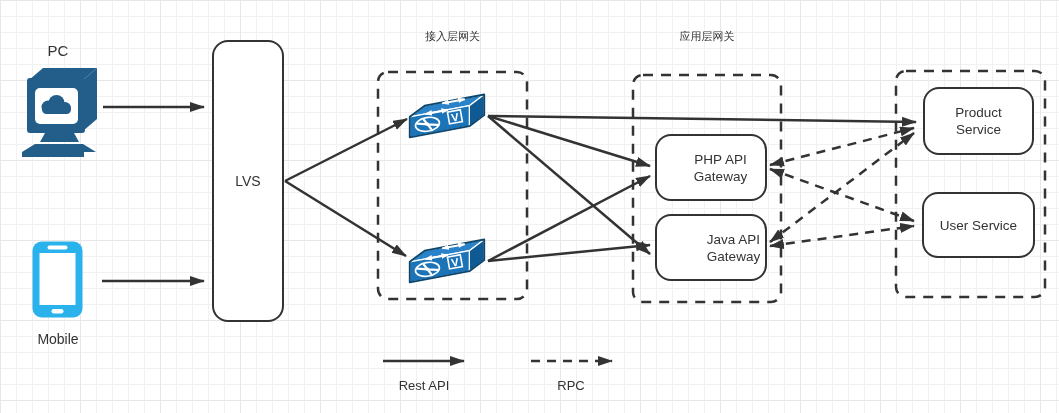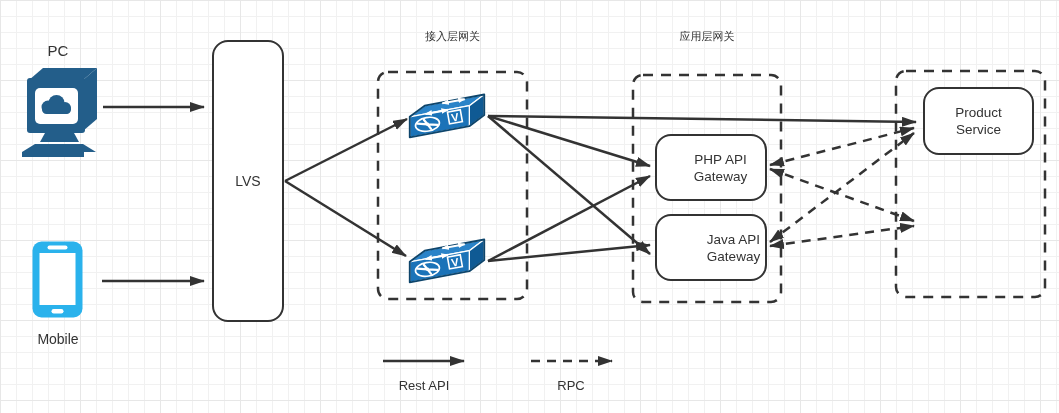--- a/index.html
+++ b/index.html
@@ -136,17 +136,20 @@
   <div class="node" style="left:655px;top:214px;width:112px;height:67px;padding-left:45px;">
     <span>Java API</span>
     <span>Gateway</span>
   </div>
 
   <div class="node" style="left:923px;top:87px;width:111px;height:68px;">
     <span>Product</span>
     <span>Service</span>
   </div>
 
+  <div class="node" style="left:922px;top:192px;width:113px;height:66px;">
+    <span>User Service</span>
+  </div>
 
   <div class="legend-label" style="left:383px;top:378px;width:82px;">Rest API</div>
   <div class="legend-label" style="left:528px;top:378px;width:86px;">RPC</div>
 
 </div>
 
 </body></html>

